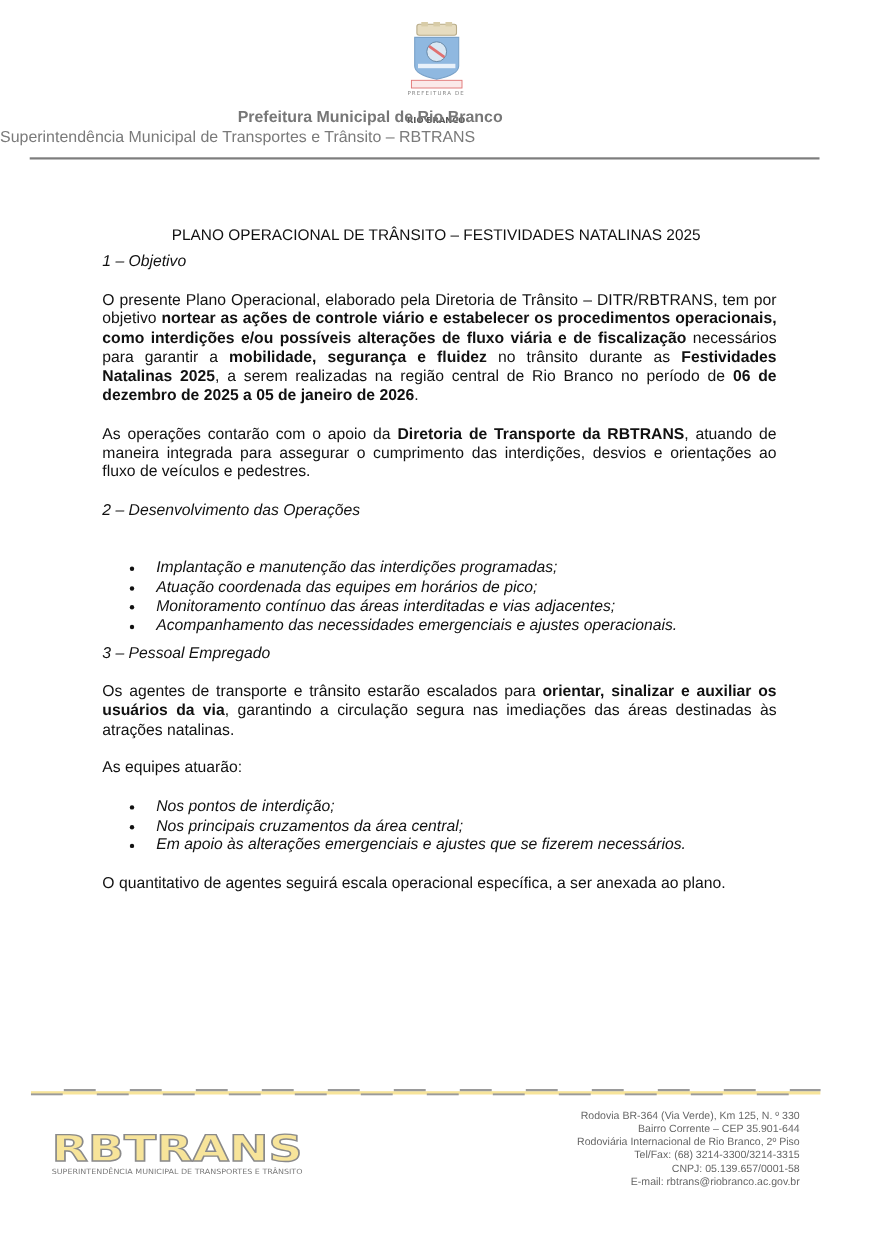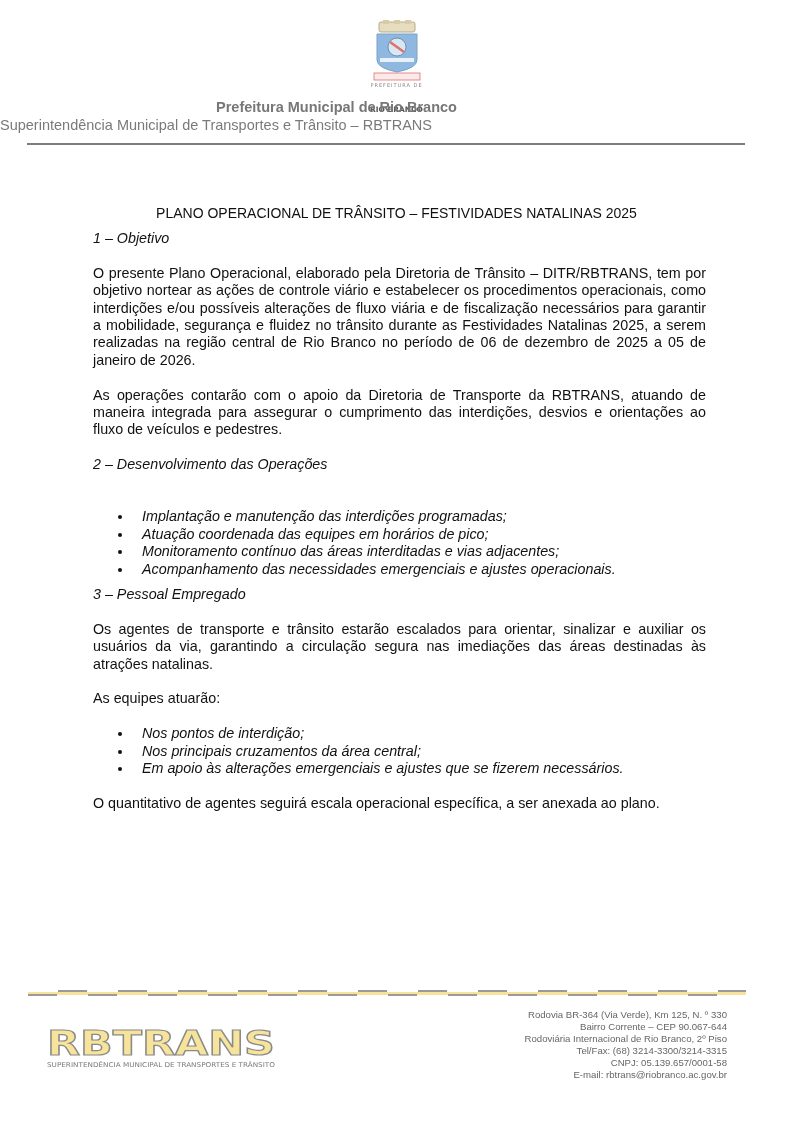--- a/index.html
+++ b/index.html
@@ -12,21 +12,21 @@
   .crest-label-big { position:absolute; left:360px; top:88px; width:73px; text-align:center; font-size:7.5px; font-weight:bold; color:#555; font-family:"DejaVu Sans", sans-serif;margin-top:17px; }
   .org-name { position:absolute; top:99px; left:0; width:673px; text-align:center; font-size:14.5px; font-weight:bold; color:#777; }
   .org-sub { position:absolute; top:117px; left:0; width:793px; text-align:left; font-size:14.5px; color:#7a7a7a; }
   .header-rule { position:absolute; left:27px; top:143px; width:718px; height:2px; background:#7d7d7d; }
 
   
   .doc-title { position:absolute; top:193px; left:0; width:793px; text-align:center; font-size:14px; color:#111;margin-top:12px; }
   .content { position:absolute; left:93px; top:230px; width:613px; font-size:14.3px; line-height:17.4px; }
   .sec-head { font-style:italic; margin:0; }
   .para { margin:0; text-align:justify; }
-  .para b { font-weight:normal; }
+  .para b { font-weight:bold; }
   .gap { height:17.4px; }
   ul.bullets { list-style:none; margin:0; padding:0 0 0 25px;font-style:italic; }
   ul.bullets li { position:relative; padding-left:24px; }
   ul.bullets li::before { content:""; position:absolute; left:0; top:7px; width:4px; height:4px; border-radius:50%; background:#111; }
 
   
   .footer-rule { position:absolute; left:28px; top:990px; width:718px; height:6px; }
   .rb-logo { position:absolute; left:45px; top:1027px; width:235px; height:42px; }
   .address { position:absolute; right:66px; top:1009px; text-align:right; font-size:9.6px; line-height:12px; color:#666; }
 </style>
@@ -128,18 +128,18 @@
     </g>
 </svg>
 
 <svg class="rb-logo" viewBox="0 0 235 42">
   <text x="2" y="28" font-family="'DejaVu Sans', sans-serif" font-size="33" font-weight="bold" fill="#f7e49a" stroke="#8a8a8a" stroke-width="1.2" textLength="228" lengthAdjust="spacingAndGlyphs">RBTRANS</text>
   <text x="2" y="40" font-family="'DejaVu Sans', sans-serif" font-size="6.6" fill="#7a7a7a" textLength="228" lengthAdjust="spacingAndGlyphs">SUPERINTENDÊNCIA MUNICIPAL DE TRANSPORTES E TRÂNSITO</text>
 </svg>
 
 <div class="address">
   <div>Rodovia BR-364 (Via Verde), Km 125, N. º 330</div>
-  <div>Bairro Corrente – CEP 90.067-644</div>
+  <div>Bairro Corrente – CEP 35.901-644</div>
   <div>Rodoviária Internacional de Rio Branco, 2º Piso</div>
   <div>Tel/Fax: (68) 3214-3300/3214-3315</div>
   <div>CNPJ: 05.139.657/0001-58</div>
   <div>E-mail: rbtrans@riobranco.ac.gov.br</div>
 </div>
 
 </body></html>

